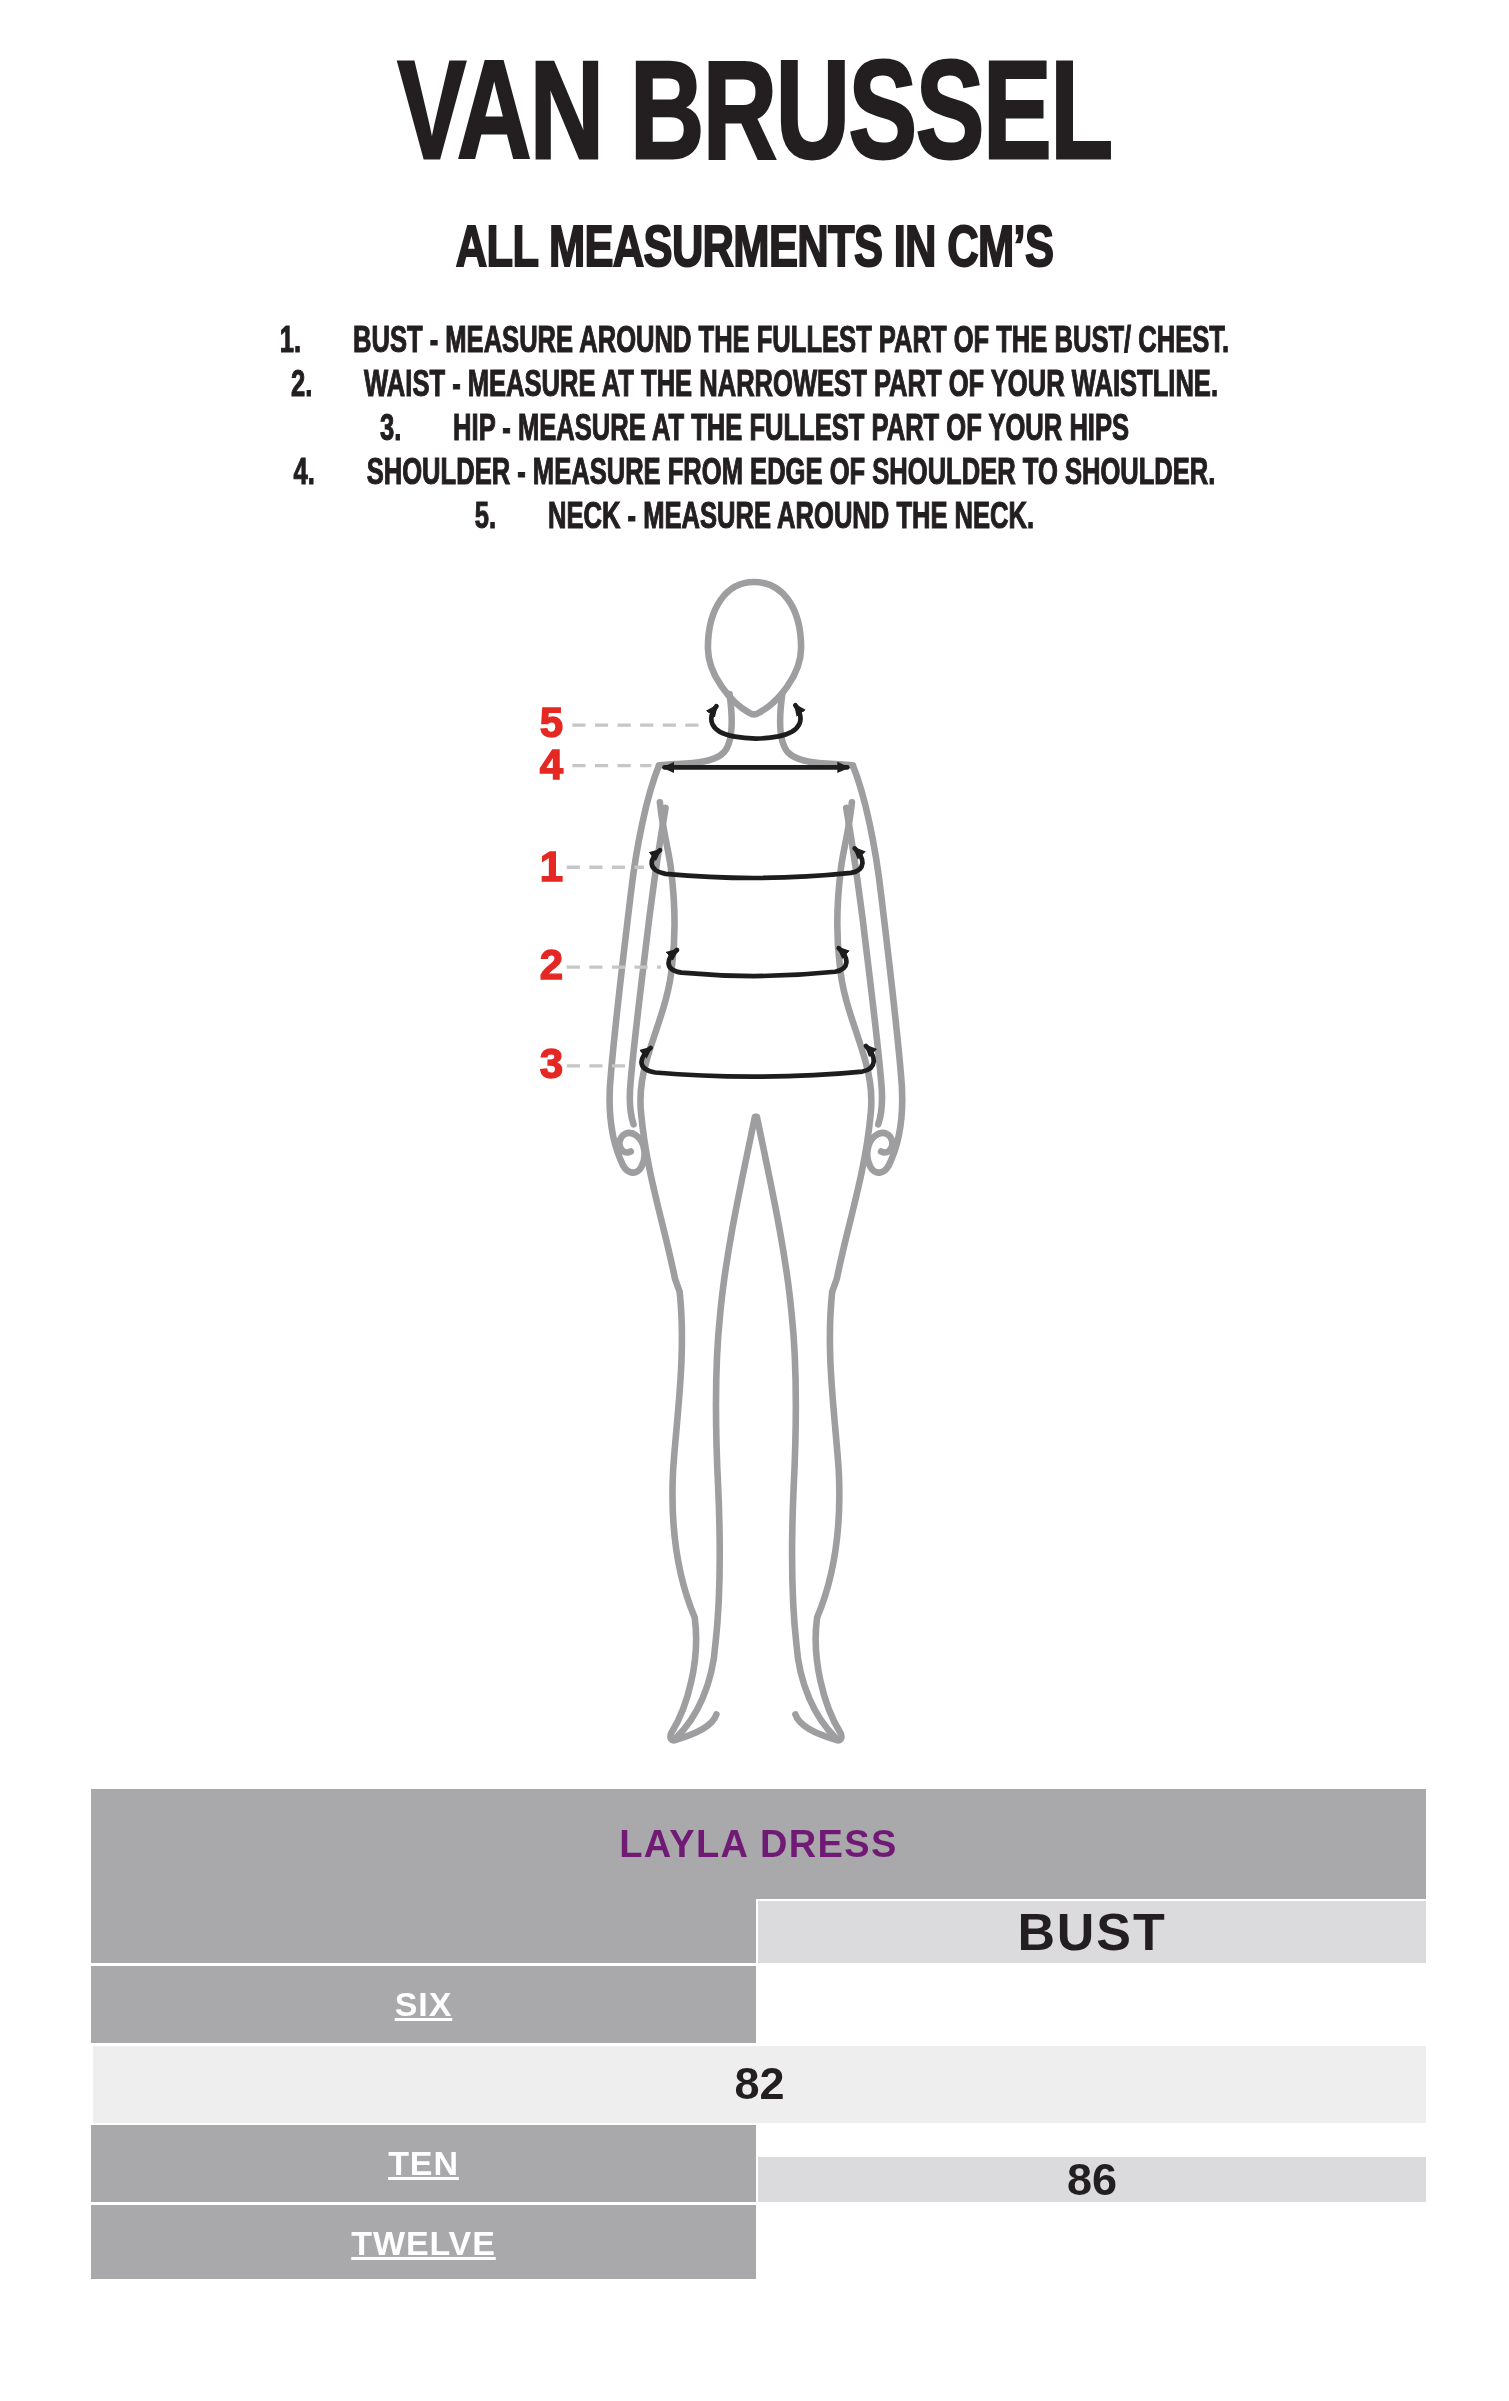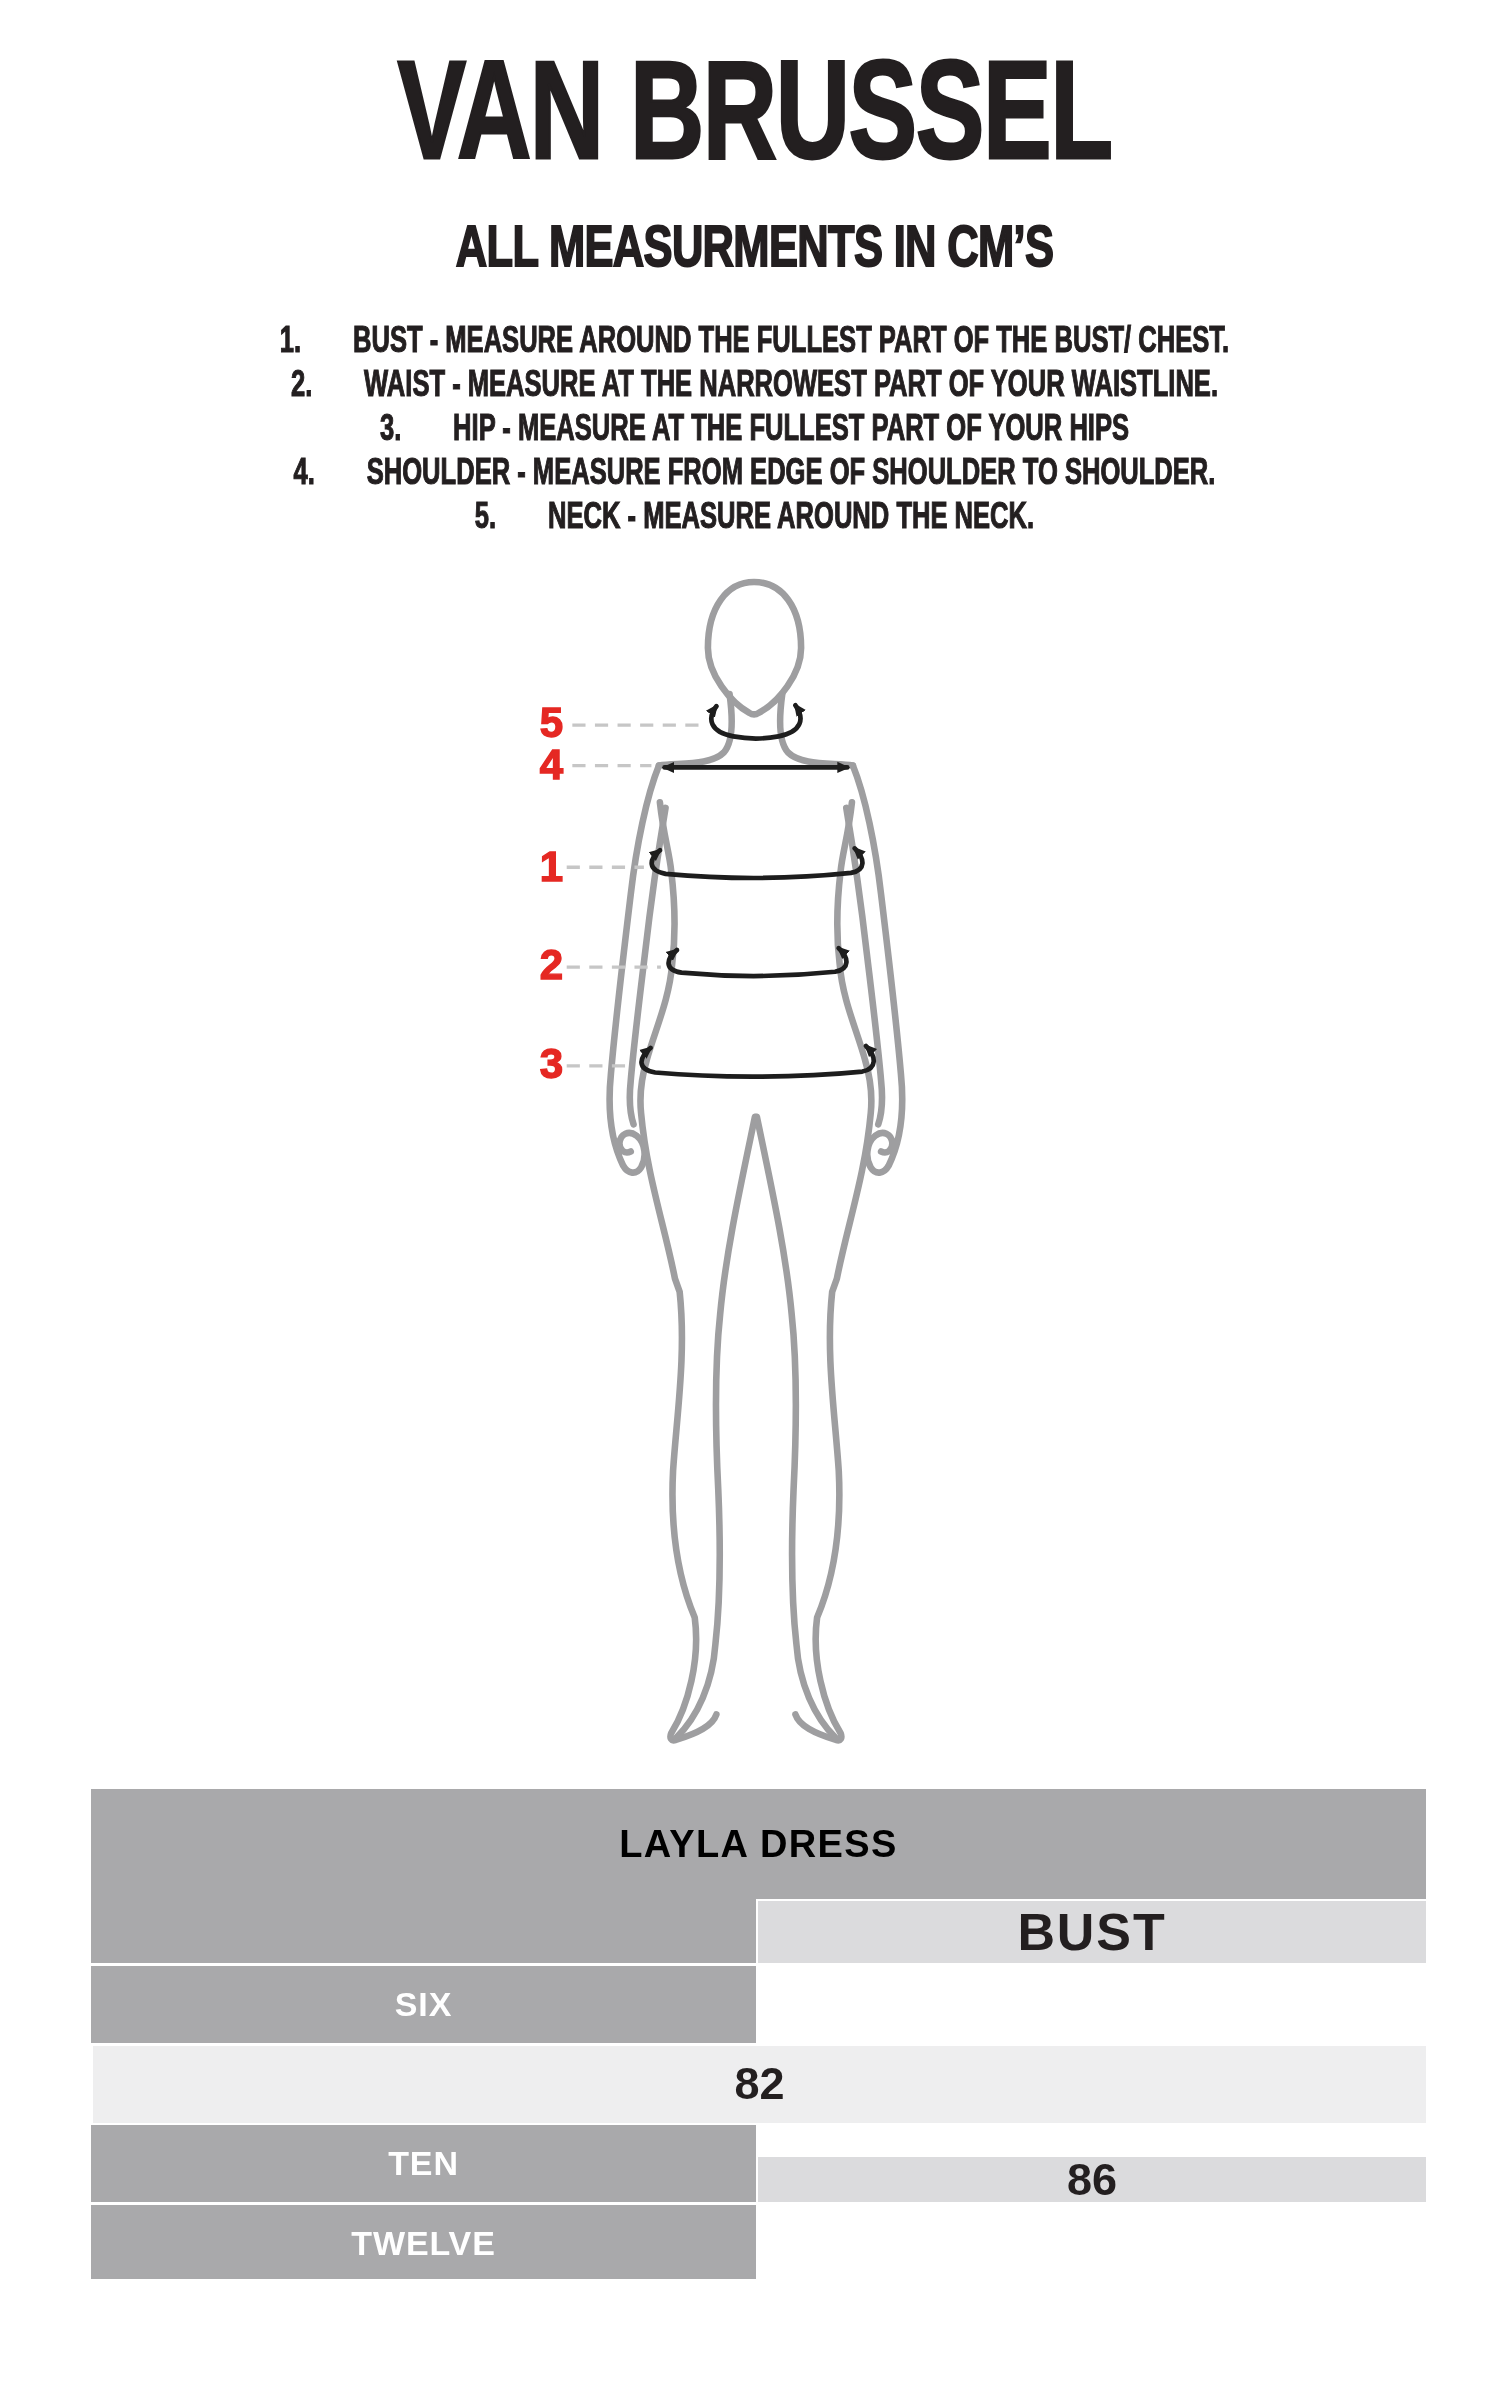--- a/index.html
+++ b/index.html
@@ -31,32 +31,32 @@
   .band{fill:none;stroke:var(--band-black);stroke-width:5;stroke-linecap:round;}
   .dash{stroke:var(--dash-gray);stroke-width:3.5;stroke-dasharray:14 10;}
   #ah path{fill:var(--band-black);}
   .fig-num{position:absolute;width:53px;height:41px;display:flex;align-items:center;
            justify-content:center;font-size:42px;font-weight:700;color:var(--accent-red);
            -webkit-text-stroke:1.4px var(--accent-red);}
 
   
   .size-table{position:absolute;left:91px;top:1789px;width:1335px;}
   .t-title{height:110px;background:var(--table-header-gray);display:flex;align-items:center;
-           justify-content:center;color:#000000;font-size:38px;font-weight:700;
+           justify-content:center;color:#701a75;font-size:38px;font-weight:700;
            letter-spacing:1.4px;}
   .t-sub{display:flex;height:64px;}
   .t-sub-left{width:665px;background:var(--table-header-gray);}
   .t-sub-right{flex:1;background:var(--cell-dark);border-top:2.8px solid var(--separator-white);
            border-left:2.8px solid var(--separator-white);display:flex;align-items:center;
            justify-content:center;font-size:52px;font-weight:700;letter-spacing:1.9px;
            color:var(--ink);}
   .t-row{display:flex;height:77px;margin-top:2.8px;}
   .t-size{width:665px;background:var(--table-header-gray);color:#ffffff;display:flex;
            align-items:center;justify-content:center;font-size:34px;font-weight:700;
-           letter-spacing:0.9px;}
+           letter-spacing:0.9px;text-decoration:underline;}
   .t-val{flex:1;border-left:2.8px solid var(--separator-white);display:flex;align-items:center;
            justify-content:center;font-size:45px;font-weight:700;color:var(--ink);}
   .shade-light{background:var(--cell-light);}
   .shade-dark{background:var(--cell-dark);margin-top:32px;}
 </style>
 </head>
 <body>
 
 <div class="page">
 

